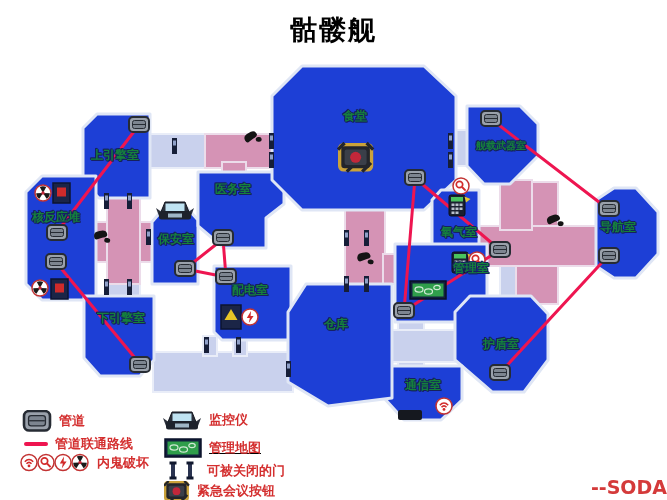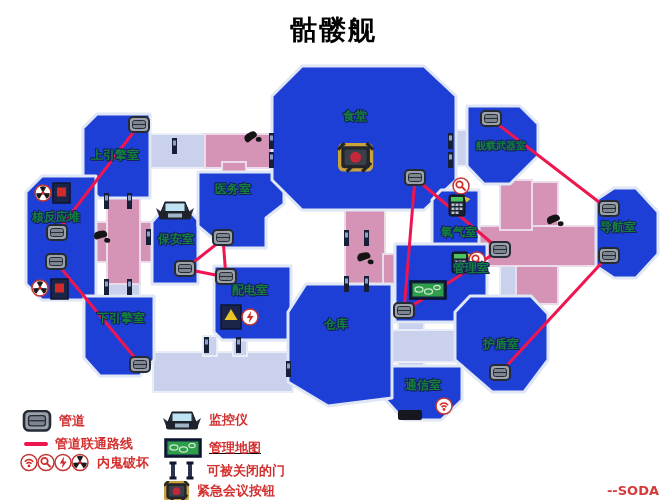--- a/index.html
+++ b/index.html
@@ -9,21 +9,21 @@
   .page-title{position:absolute;left:0;top:12px;width:100%;text-align:center;
               font-size:27px;font-weight:bold;color:#000;letter-spacing:2px;}
   .room-label{position:absolute;transform:translate(-50%,-50%);color:#15803d;font-weight:bold;
               font-size:12px;white-space:nowrap;
               text-shadow:-1px 0 #16205e,1px 0 #16205e,0 -1px #16205e,0 1px #16205e,1px 1px #16205e,-1px -1px #16205e;}
   .room-label.small{font-size:10px;}
   .legend-row{position:absolute;display:flex;align-items:center;gap:7px;padding-left:16px;}
   .legend-label{color:#d42f2f;font-weight:bold;font-size:13px;white-space:nowrap;}
   .legend-line{width:24px;height:4px;background:#ee1550;border-radius:2px;}
   .legend-swatch{width:25px;height:20px;background:#d593b5;border:1px solid #e8d3e2;}
-  .signature{position:absolute;right:8px;bottom:2px;color:#d43a3a;font-weight:bold;font-size:13px;}
+  .signature{position:absolute;right:0;bottom:2px;color:#d43a3a;font-weight:bold;font-size:19px;}
 </style>
 </head>
 <body>
 
 <div class="stage">
 
   <div class="page-title">骷髅舰</div>
 
   <svg class="map-svg" width="667" height="500" viewBox="0 0 667 500">
     <defs>

